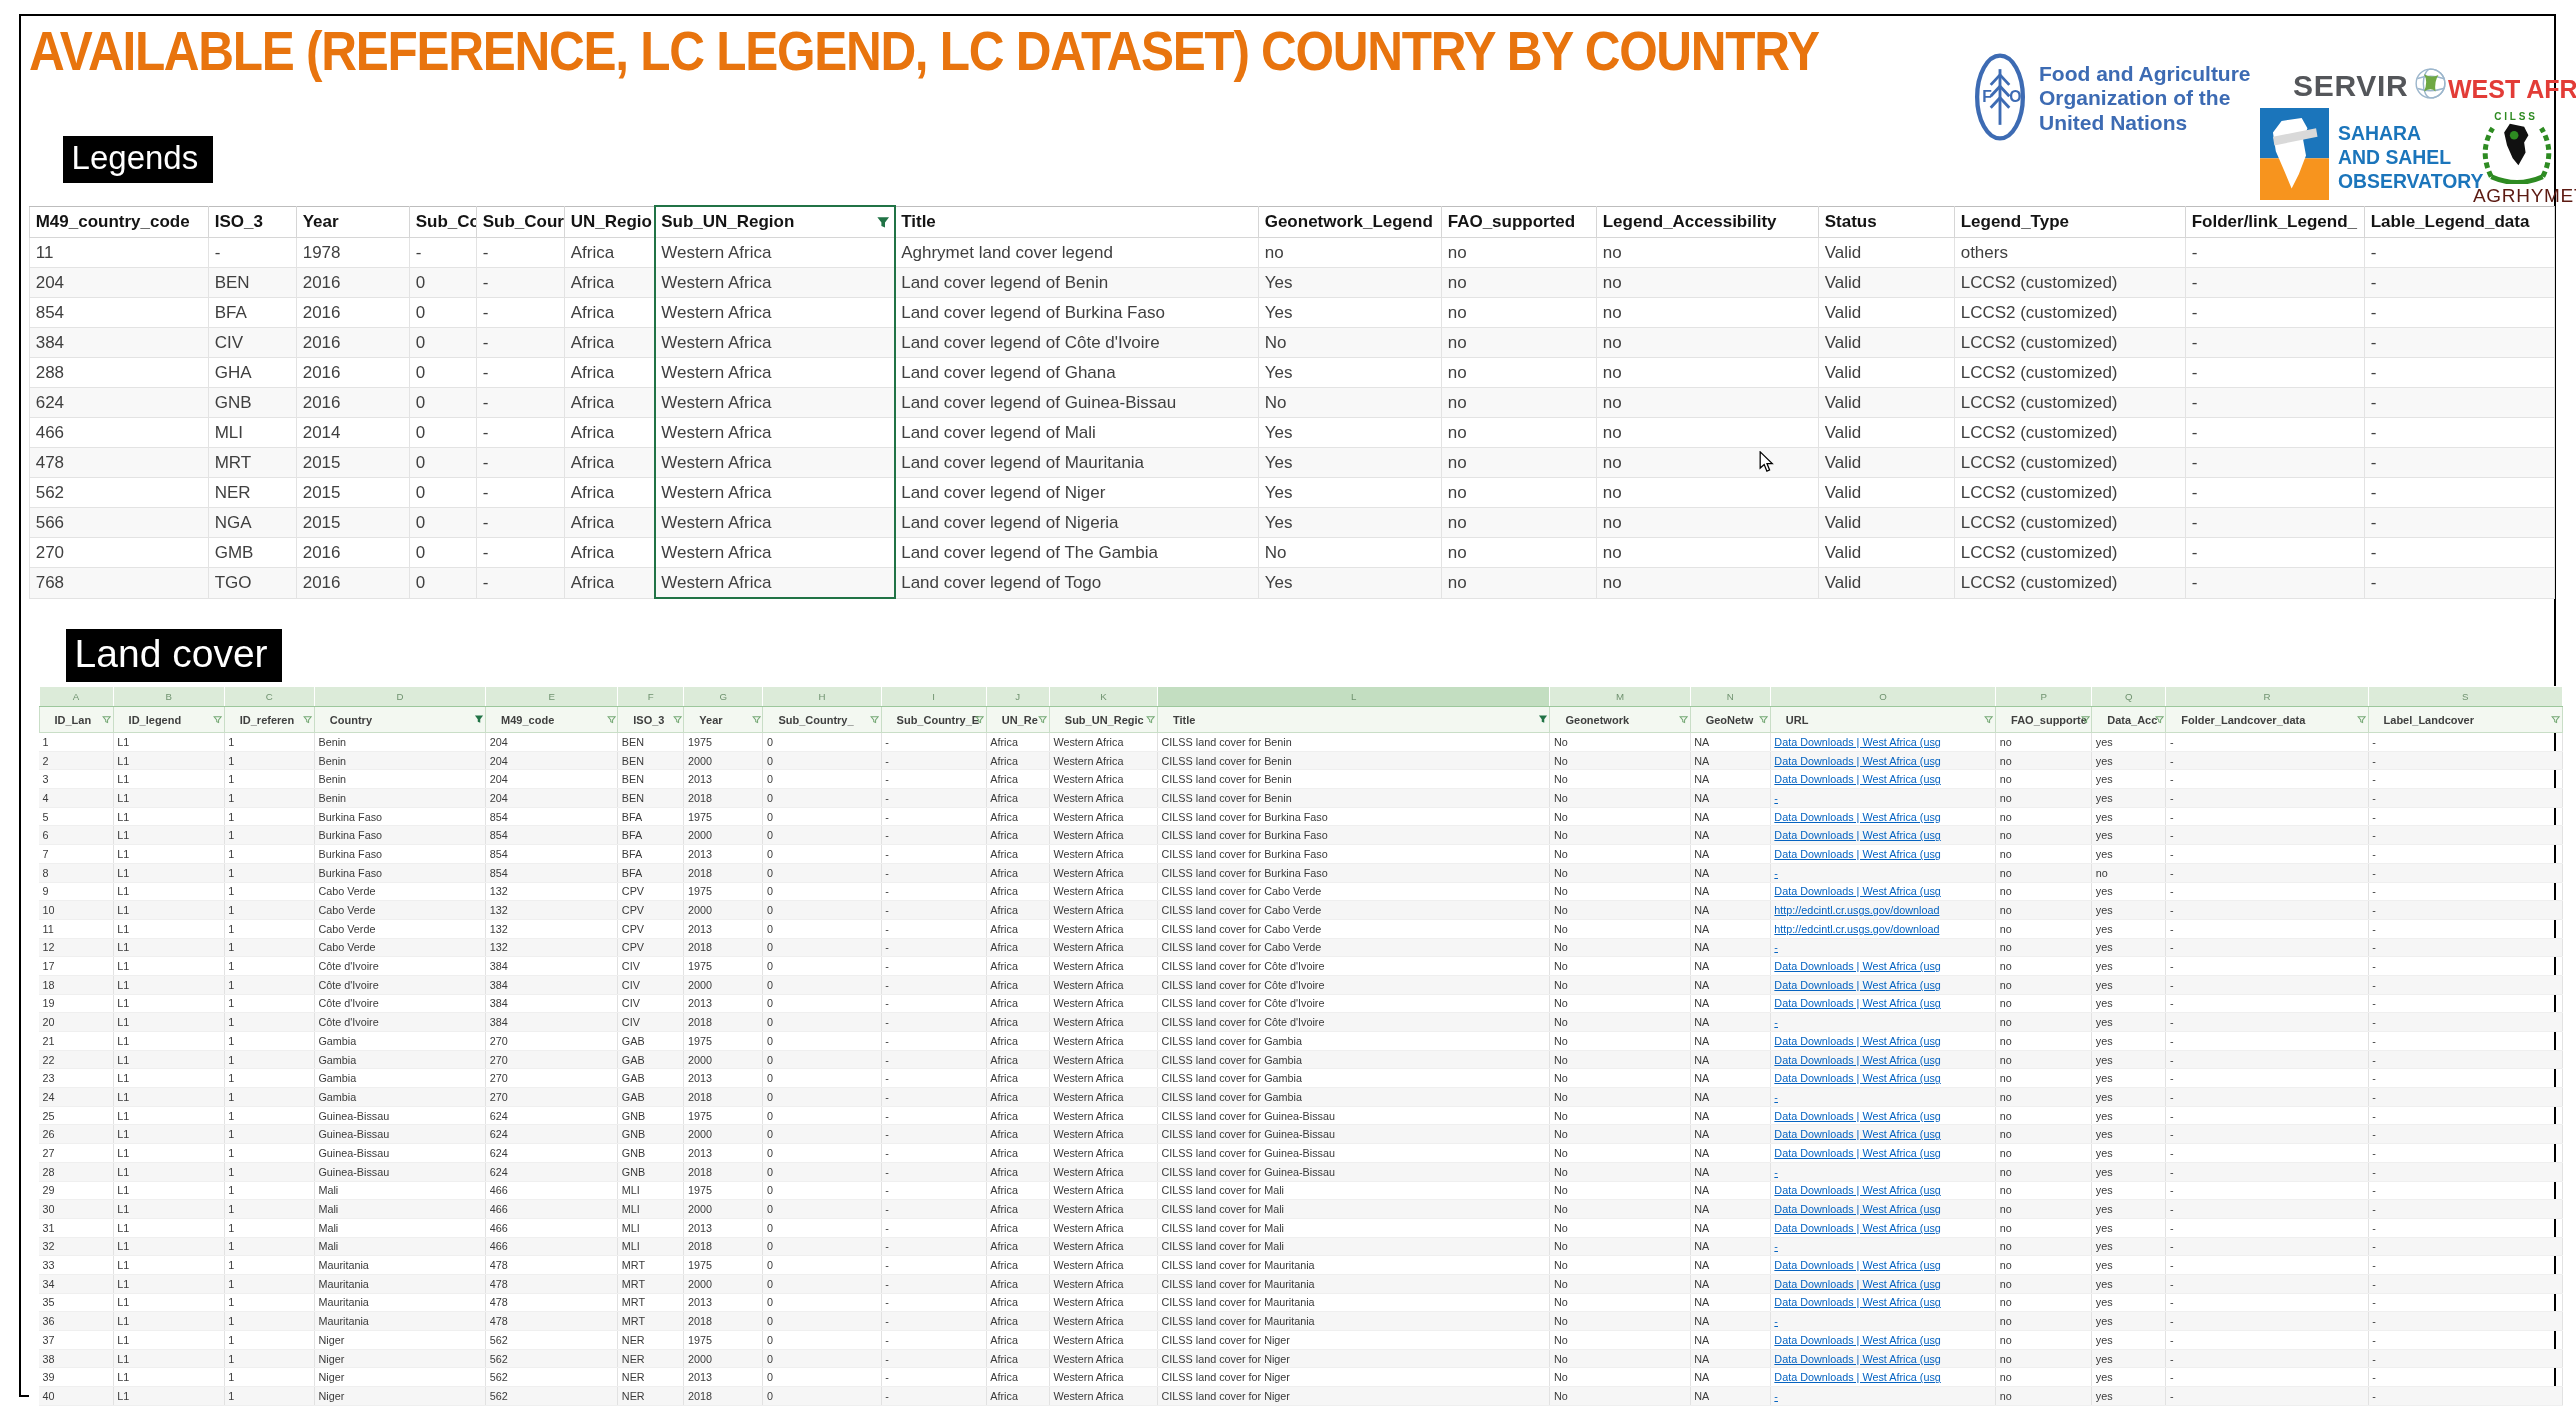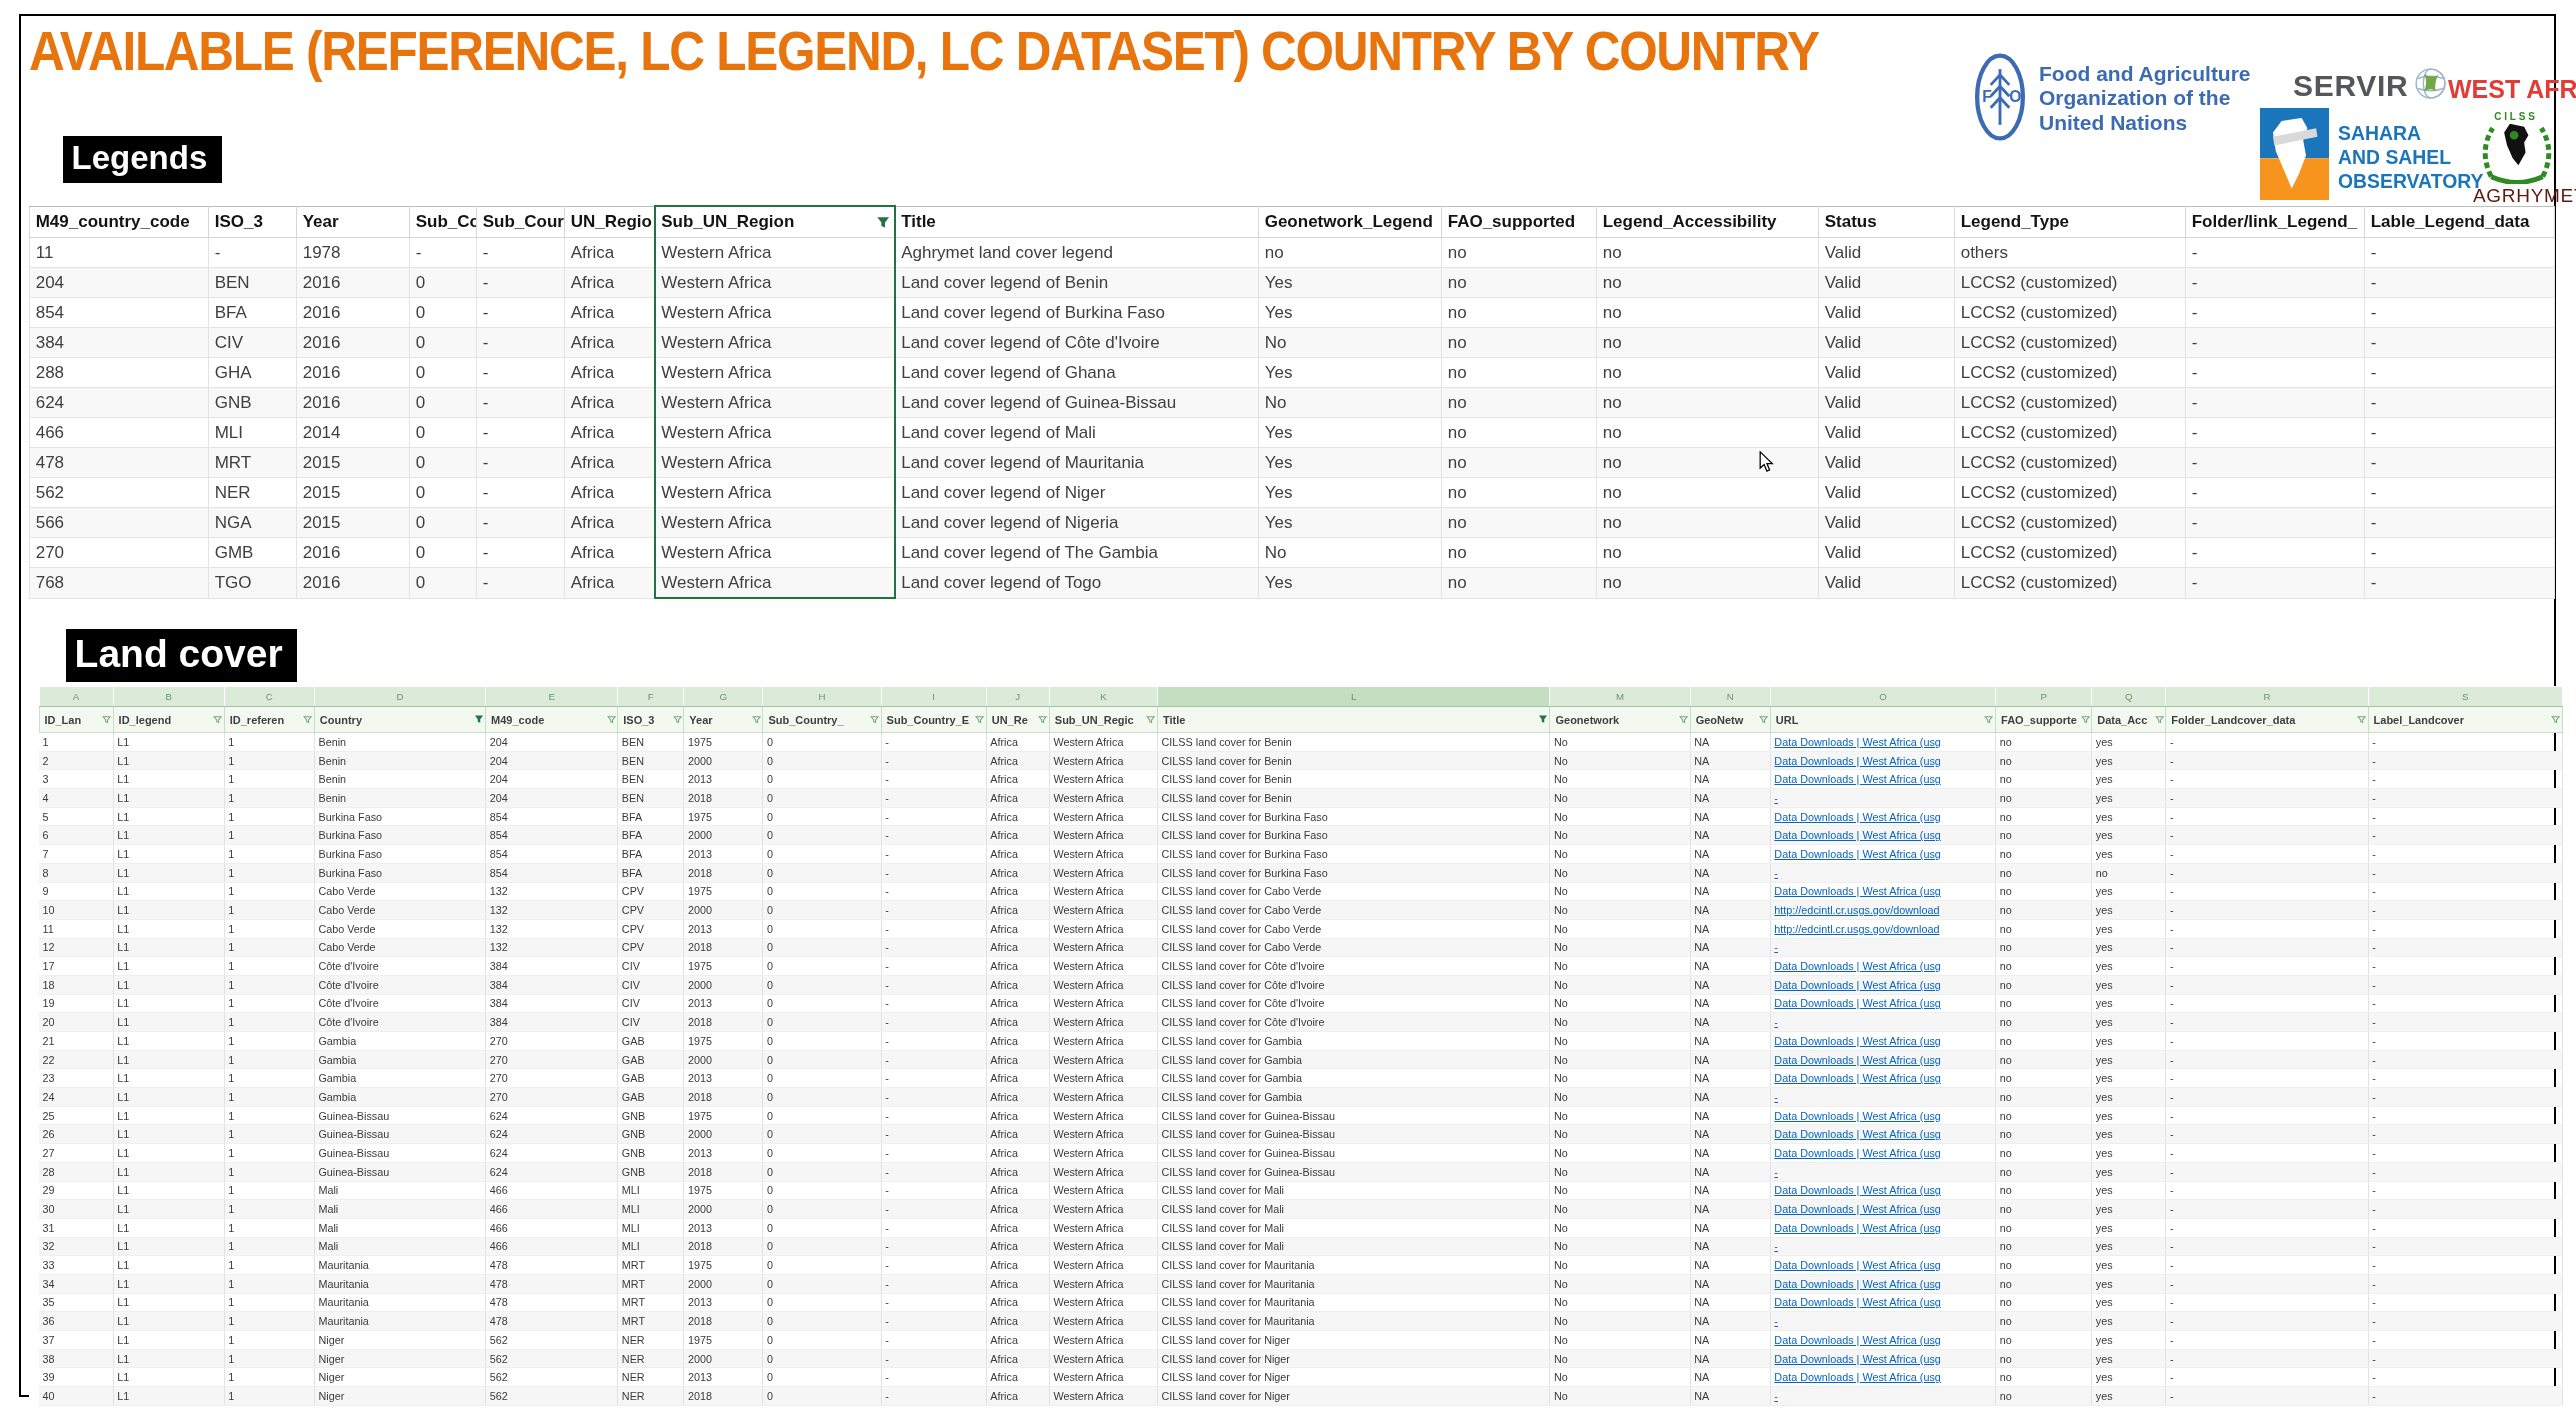--- a/index.html
+++ b/index.html
@@ -14,21 +14,21 @@
   .fao-emblem{position:absolute;left:1975px;top:53px;}
   .fao-text{position:absolute;left:2039px;top:62px;color:#3D6BB3;font-weight:700;font-size:21px;line-height:24.4px;white-space:nowrap;}
   .servir{position:absolute;left:2293px;top:69px;color:#54565A;font-weight:800;font-size:30px;letter-spacing:0.7px;}
   .servir-globe{position:absolute;left:2414px;top:67px;}
   .westafr{position:absolute;left:2448px;top:75px;color:#E23C37;font-weight:800;font-size:25px;white-space:nowrap;}
   .oss-logo{position:absolute;left:2260px;top:108px;}
   .oss-text{position:absolute;left:2338px;top:121px;color:#1B75BB;font-weight:800;font-size:19.4px;line-height:24px;white-space:nowrap;}
   .cilss-logo{position:absolute;left:2477px;top:108px;text-decoration:underline;}
   .agrhymet{position:absolute;left:2473px;top:185px;color:#5C1A12;font-weight:400;font-size:19px;letter-spacing:0.7px;}
 
-  .sec-label{position:absolute;background:#000;color:#fff;font-weight:700;padding:2.9px 14.4px 5.7px 8.6px;white-space:nowrap;}
+  .sec-label{position:absolute;background:#000;color:#fff;font-weight:400;padding:2.9px 14.4px 5.7px 8.6px;white-space:nowrap;}
   #legends-label{left:63px;top:136px;font-size:33px;}
   #landcover-label{left:66px;top:629px;font-size:39px;}
 
   
   #lg-wrap{position:absolute;left:29px;top:205px;width:2179px;}
   table.lg{border-collapse:collapse;table-layout:fixed;width:2526px;font-size:17px;color:#404040;}
   .lg th{font-weight:700;color:#141414;text-align:left;padding:0 5.7px;height:30px;
          border:0.7px solid #D6D6D6;border-top:1.4px solid #BDBDBD;background:#fff;
          white-space:nowrap;overflow:hidden;position:relative;}
   .lg td{height:29px;padding:0 5.7px;border:0.7px solid #E3E3E3;background:#fff;
@@ -40,21 +40,21 @@
   .lg th .fun{position:absolute;right:2.9px;top:7.2px;}
 
   
   #lc-wrap{position:absolute;left:29px;top:686px;width:2536px;}
   table.lc{border-collapse:collapse;table-layout:fixed;width:2534px;font-size:10.8px;color:#3A3A3A;}
   .lc .lrow td{height:17px;background:#DCEBD9;color:#6F926F;text-align:center;font-size:9.7px;
                border:0.7px solid #FFFFFF;border-bottom:1.4px solid #9CC79C;overflow:hidden;}
   .lc .lrow td.hl{background:#C3DEC1;}
   .lc .lrow td.gut{background:#fff;border:none;}
   .lc .hrow th{height:25px;background:#F3F8F1;border:0.7px solid #C9DEC7;font-size:11px;font-weight:700;
-               color:#3F3F3F;text-align:left;padding:0 13px 0 5px;white-space:nowrap;overflow:hidden;position:relative;}
+               color:#3F3F3F;text-align:left;padding:0 13px 0 15px;white-space:nowrap;overflow:hidden;position:relative;}
   .lc .hrow th.gut{background:#fff;border:none;}
   .lc .hrow th .fun{position:absolute;right:1.4px;top:7.2px;}
   .lc tbody td{height:17.7px;padding:0 3.6px;border-right:0.7px solid #E2E2E2;border-bottom:0.7px solid #EFEFEF;
                white-space:nowrap;overflow:hidden;}
   .lc tbody td.gut{border:none;background:#fff;}
   .lc tbody tr:nth-child(even) td{background:#F6F6F6;}
   .lc tbody tr:nth-child(even) td.gut{background:#fff;}
   a.lk{color:#0563C1;text-decoration:underline;cursor:pointer;}
 
   .cursor{position:absolute;left:1758px;top:451px;}

